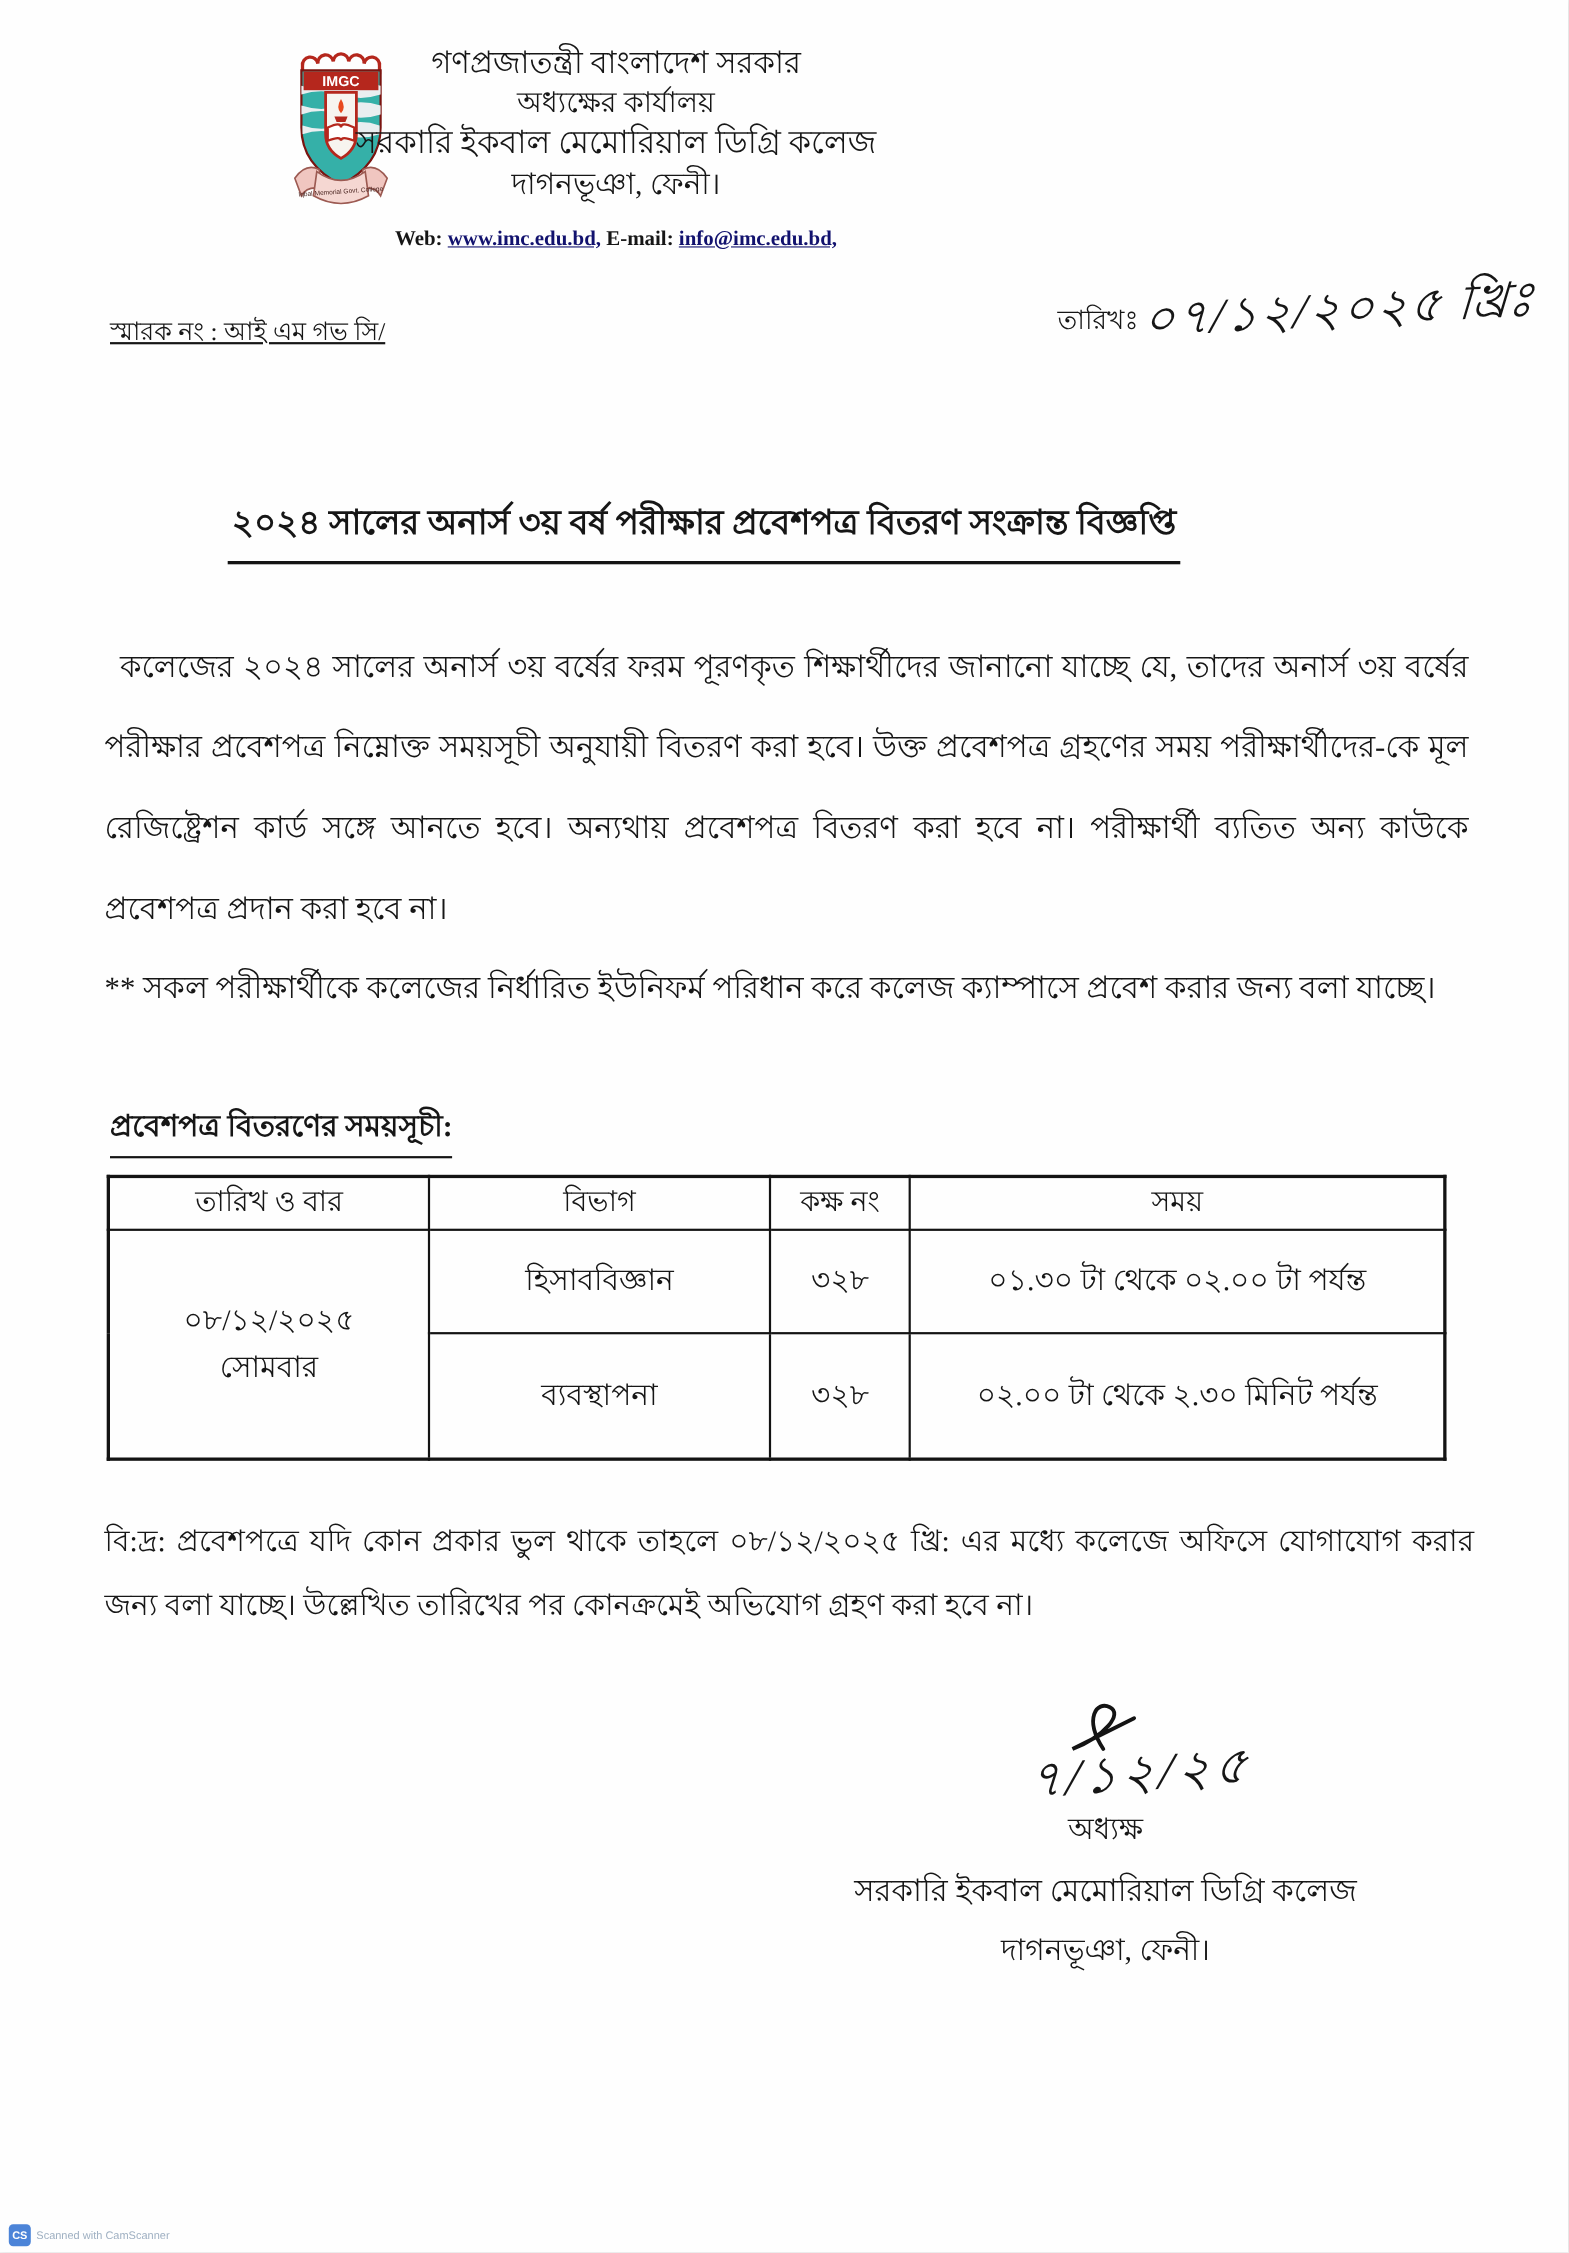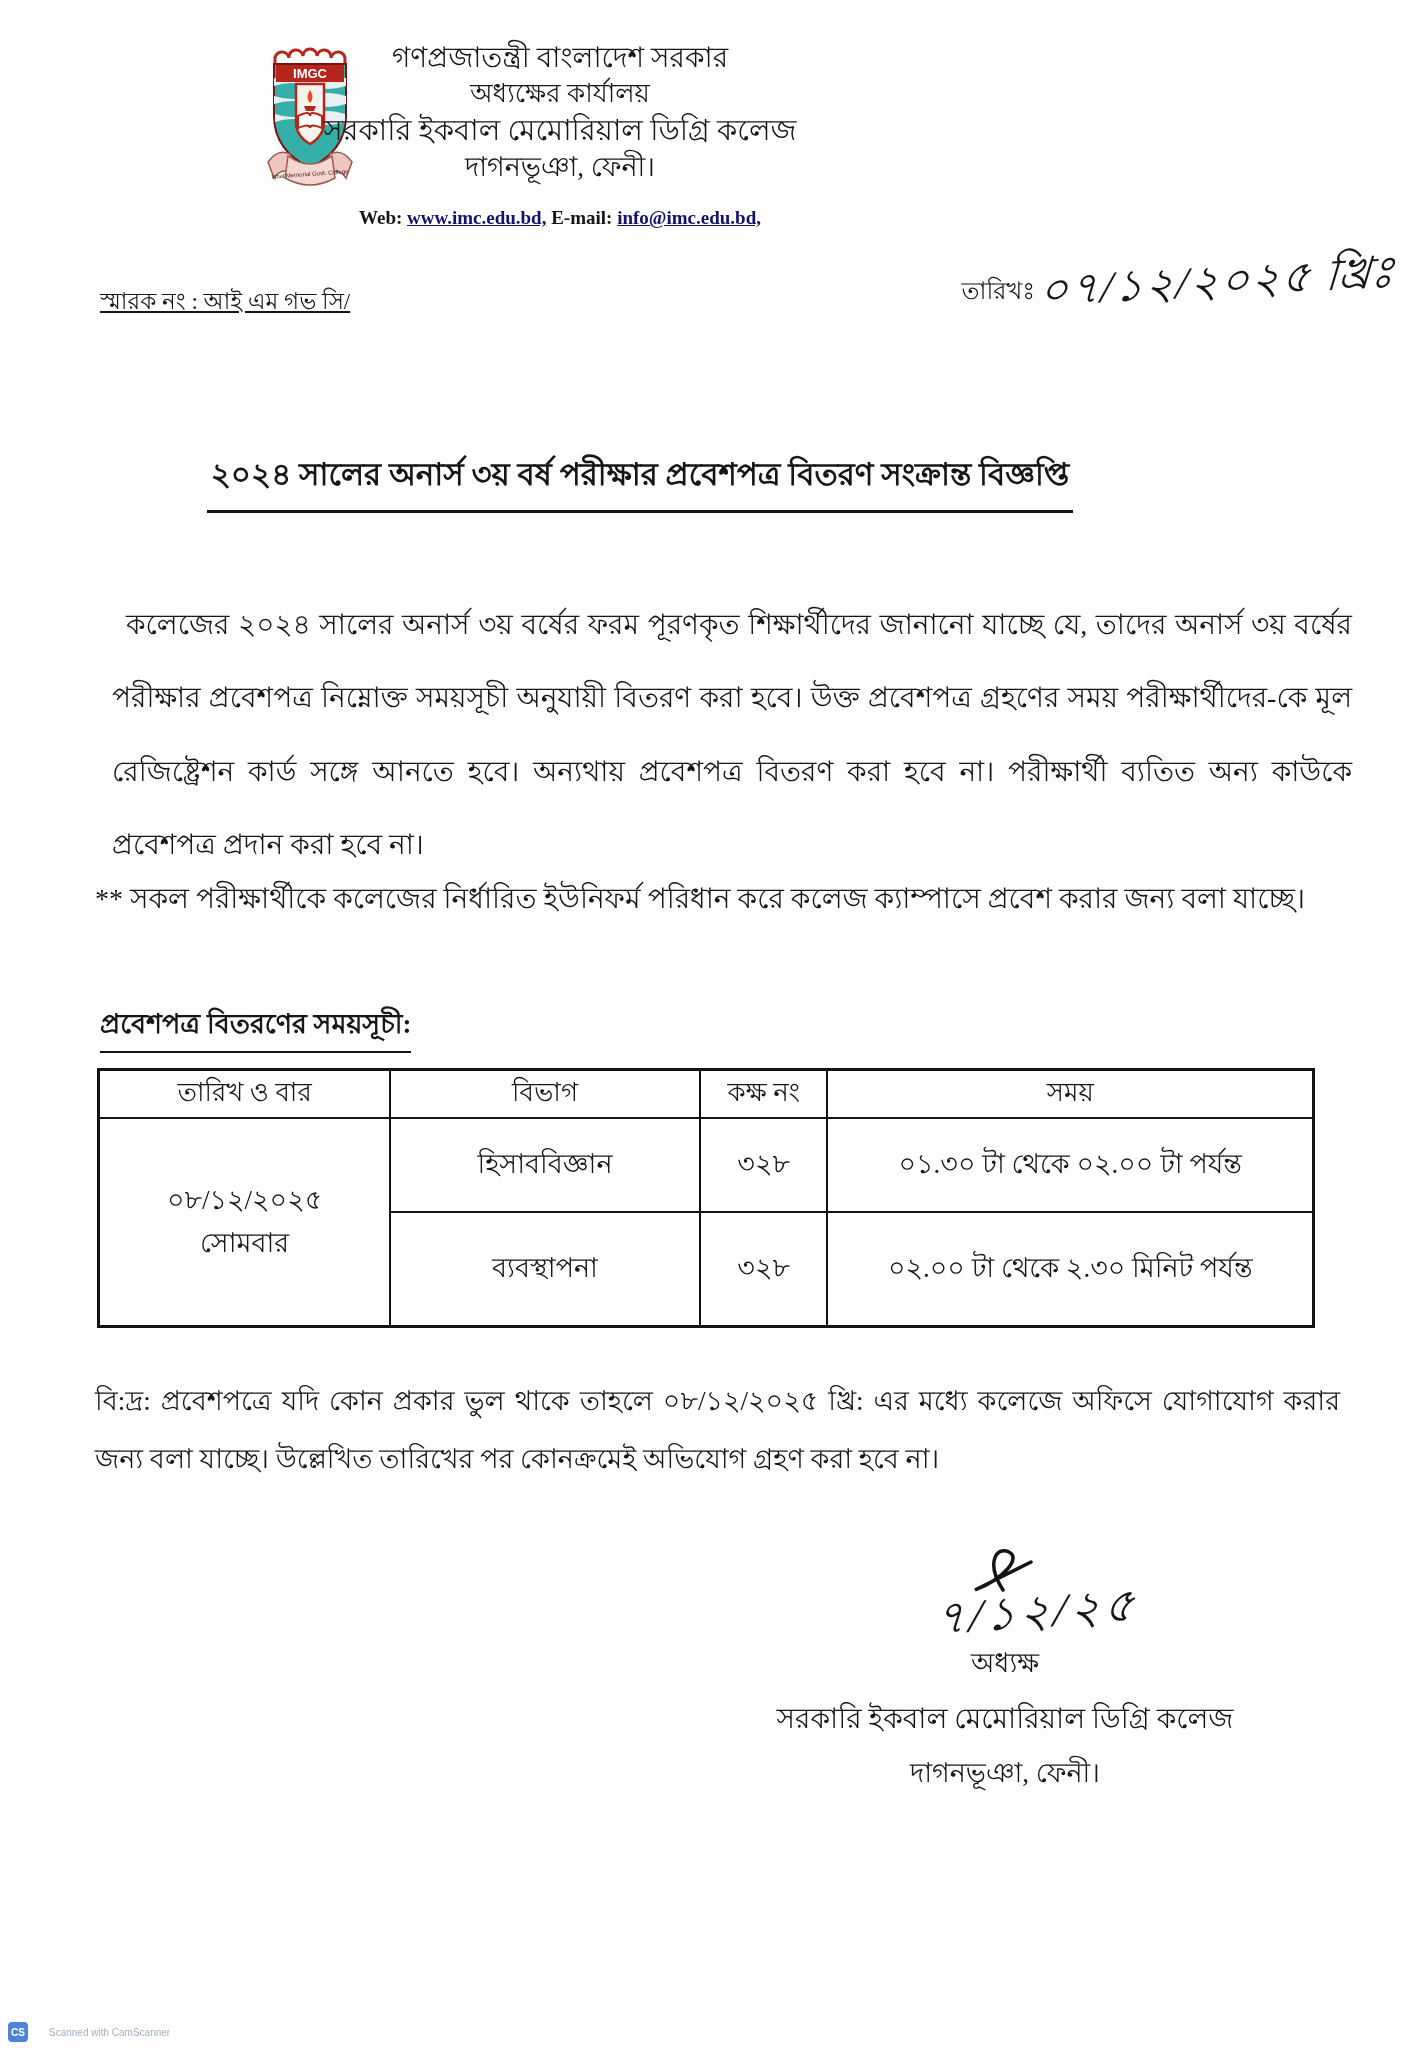--- a/index.html
+++ b/index.html
@@ -35,21 +35,21 @@
   
   .title-row{position:absolute;left:100px;top:450px;width:1080px;text-align:center;}
   .title{
     display:inline-block;
     font-size:31px;font-weight:bold;
     padding:0 4px 8px 4px;
     border-bottom:3px solid #141414;
   }
   
   .para{position:absolute;left:95px;width:1240px;font-size:28px;line-height:2.62;text-align:justify;}
-  .para1{top:588px;text-indent:14px;margin-left:17px;}
+  .para1{top:570px;text-indent:14px;}
   .para2{top:862px;}
   .schedule-heading{
     position:absolute;left:100px;top:1003px;
     font-size:27px;font-weight:bold;
     border-bottom:2px solid #141414;
     padding-bottom:3px;
   }
   
   .tbl{
     position:absolute;left:97px;top:1068px;width:1218px;
@@ -75,21 +75,21 @@
   .sig-hand{
     position:absolute;left:230px;top:28px;
     font-style:italic;font-size:46px;
     transform:rotate(-4deg) skewX(-8deg);
     letter-spacing:4px;
   }
   .sig-designation{font-size:27px;margin-top:2px;}
   .sig-college{font-size:28px;margin-top:10px;}
   .sig-addr{font-size:27px;margin-top:8px;}
   
-  .scanner{position:absolute;left:8px;bottom:6px;display:flex;align-items:center;gap:21px;opacity:.85;}
+  .scanner{position:absolute;left:8px;bottom:6px;display:flex;align-items:center;gap:5px;opacity:.85;}
   .scanner-badge{
     width:20px;height:20px;border-radius:4px;background:#2d6fd2;
     color:#fff;font-family:"Liberation Sans",sans-serif;
     font-size:10px;font-weight:bold;display:flex;align-items:center;justify-content:center;
   }
   .scanner-text{font-family:"Liberation Sans",sans-serif;font-size:10px;color:#8fa3b8;}
 </style>
 </head>
 <body>
 

